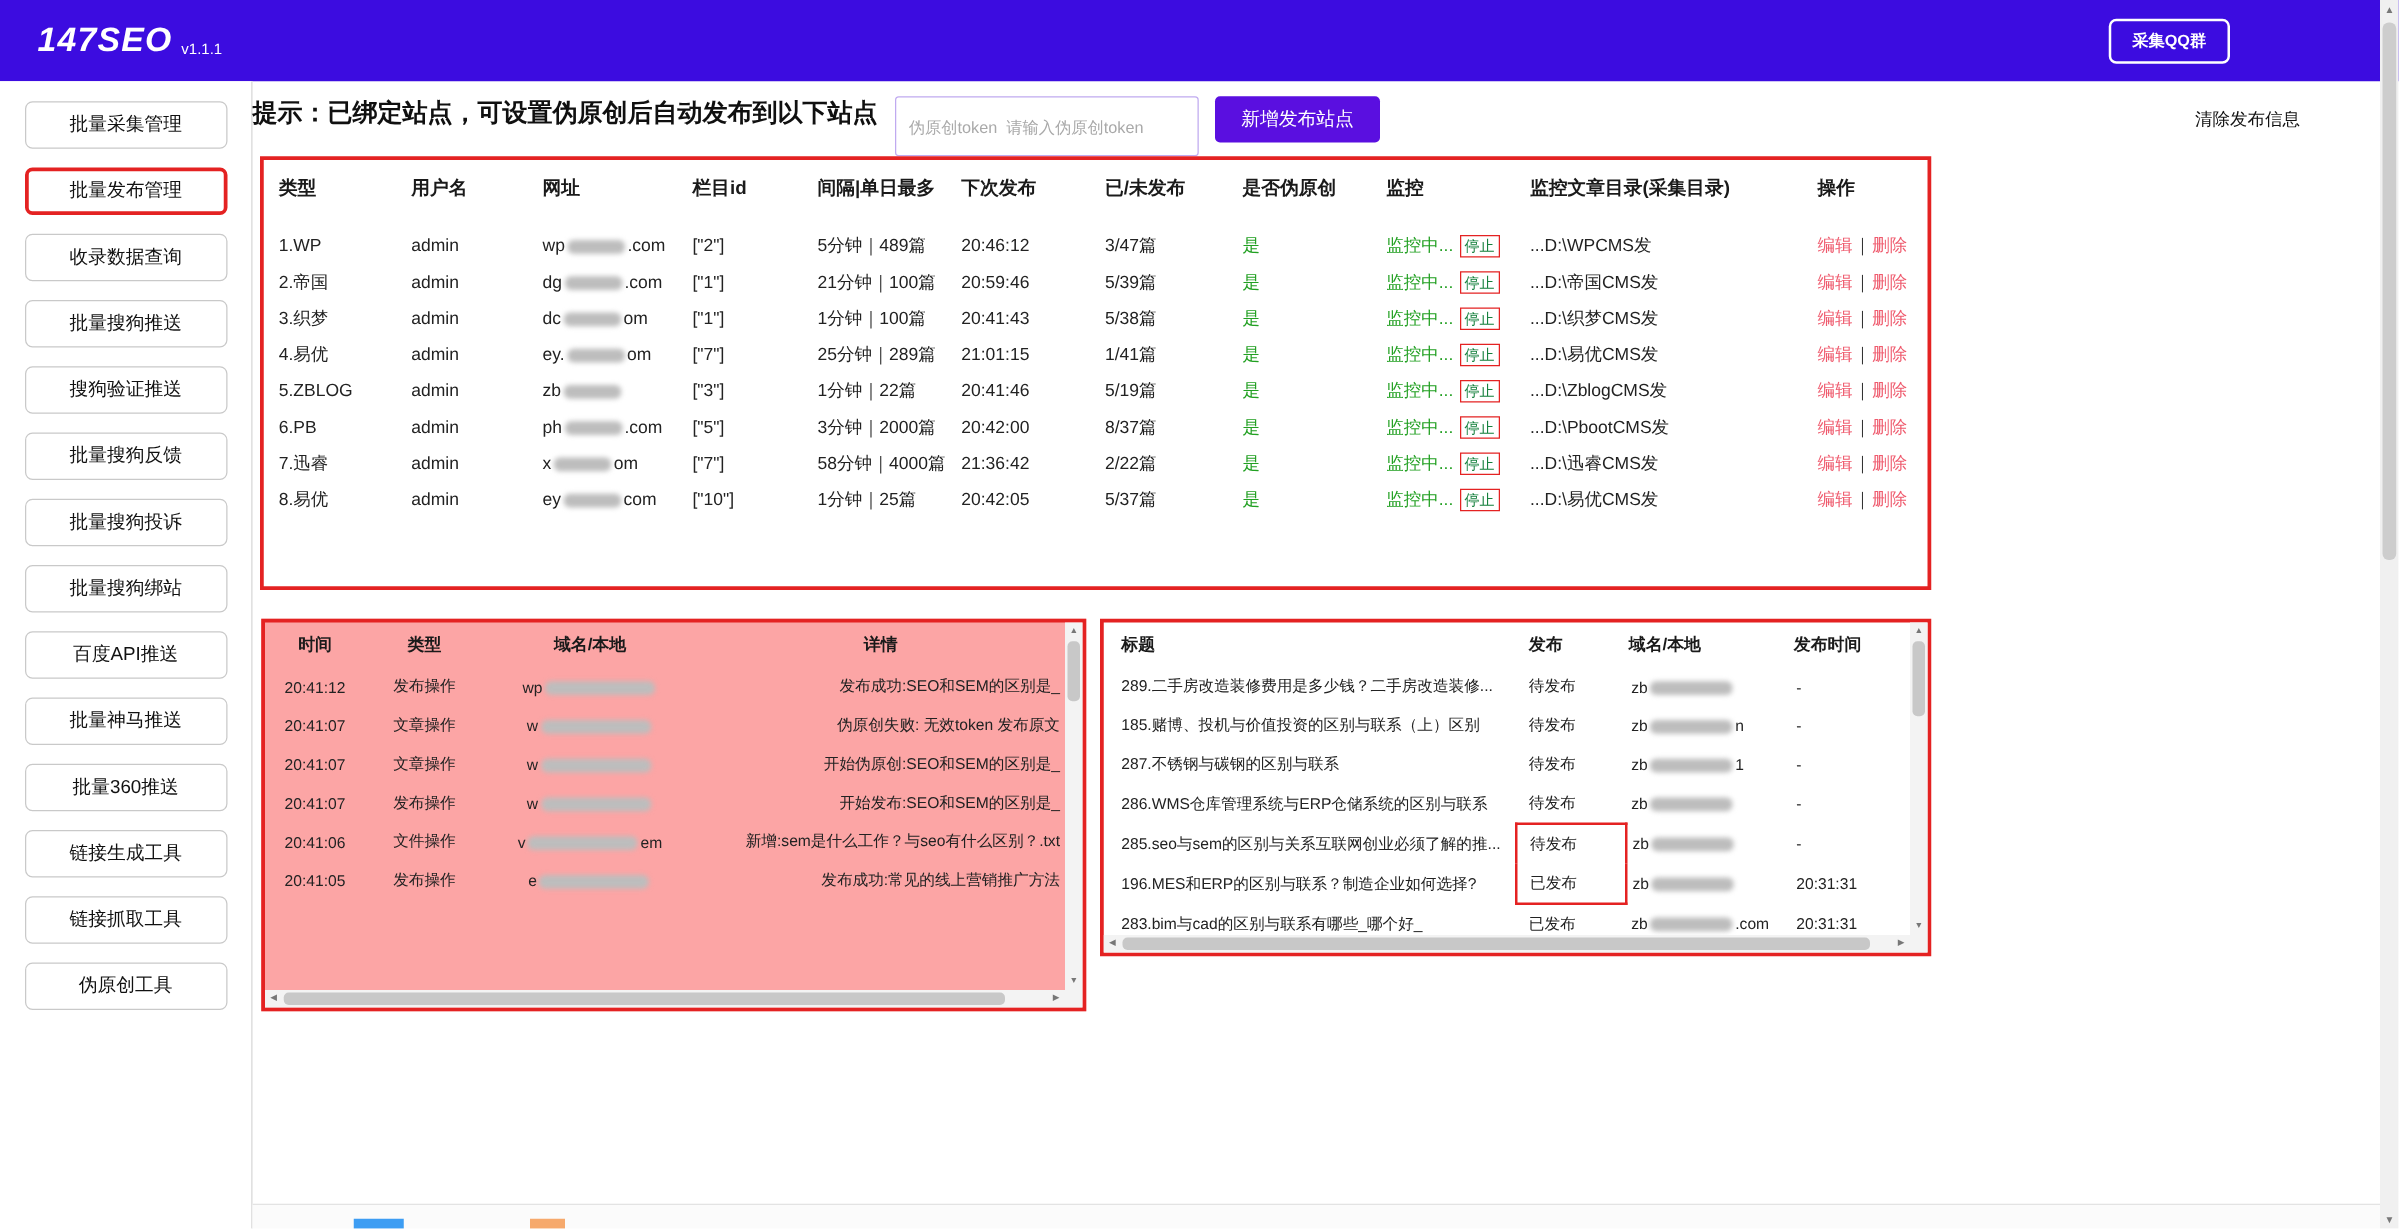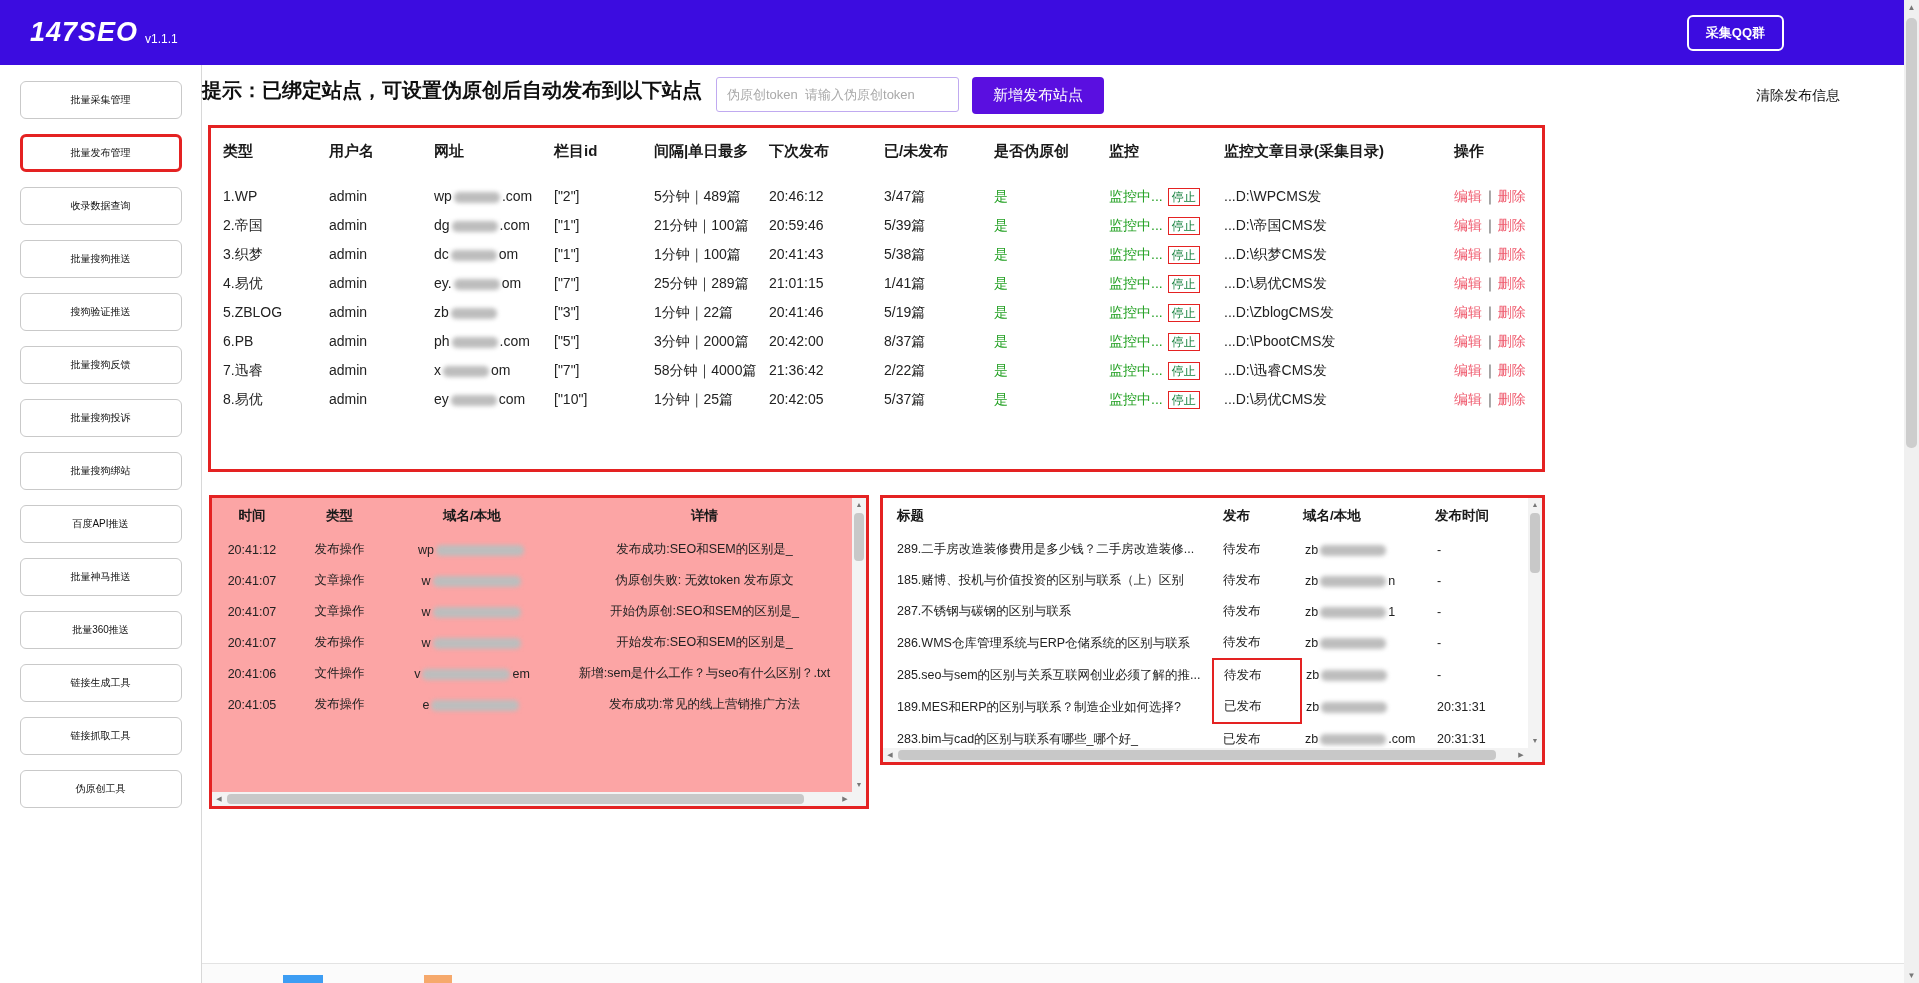--- a/index.html
+++ b/index.html
@@ -8,28 +8,28 @@
   .app { position:relative; width:1919px; height:983px; background:#fff; overflow:hidden; }
 
   
   .topbar { position:absolute; top:0; left:0; width:100%; height:65px; background:#3c0ce0; display:flex; align-items:center; padding:0 30px; }
   .logo { color:#fff; font-size:27px; font-weight:bold; font-style:italic; letter-spacing:1px; }
   .version { color:#fff; font-size:12px; margin:12px 0 0 7px; }
   .qq-btn { margin-left:auto; margin-right:105px; background:transparent; color:#fff; border:2px solid #fff; border-radius:6px; padding:7px 17px; font-size:13px; font-weight:bold; cursor:pointer; font-family:inherit; }
 
   
   .sidebar { position:absolute; top:65px; left:0; width:202px; height:918px; border-right:1px solid #d8d8d8; padding-top:16px; background:#fff; }
-  .side-item { width:162px; height:38px; margin:0 auto 15px; line-height:36px; text-align:center; border:1px solid #c9c9c9; border-radius:6px; font-size:10px; color:#111; background:#fff; cursor:pointer; }
+  .side-item { width:162px; height:38px; margin:0 auto 15px; line-height:36px; text-align:center; border:1px solid #c9c9c9; border-radius:6px; font-size:15px; color:#111; background:#fff; cursor:pointer; }
   .side-item.active { border:3px solid #e42222; line-height:32px; }
 
   
   .main { position:absolute; top:65px; left:202px; width:1702px; height:918px; }
   .notice-row { position:absolute; top:12px; left:0; display:flex; align-items:flex-start; }
   .notice-text { font-size:20px; font-weight:bold; color:#101010; }
-  .token-input { margin-left:14px; width:243px; height:35px; border:1px solid #c0aaf0; border-radius:3px; padding:4px 10px; font-size:13px; color:#333; font-family:inherit; }
+  .token-input { margin-left:14px; width:243px; height:48px; border:1px solid #c0aaf0; border-radius:3px; padding:4px 10px; font-size:13px; color:#333; font-family:inherit; }
   .token-input::placeholder { color:#a9a9a9; }
   .add-site-btn { margin-left:13px; background:#5a0fe0; color:#fff; border:none; border-radius:4px; height:37px; padding:0 21px; font-size:15px; cursor:pointer; font-family:inherit; }
   .clear-link { position:absolute; top:22px; right:64px; font-size:14px; color:#111; cursor:pointer; }
 
   
   .sites-box { position:absolute; top:60px; left:6px; width:1337px; height:347px; border:3px solid #e42222; padding:4px 10px; background:#fff; }
   .sites-table { width:100%; table-layout:fixed; border-collapse:collapse; font-size:14px; color:#222; }
   .sites-table th { text-align:left; font-size:15px; font-weight:bold; color:#1a1a1a; padding:9px 2px 22px 2px; vertical-align:top; line-height:19px; }
   .sites-table td { text-align:left; padding:5px 2px; vertical-align:top; line-height:19px; }
   .green { color:#22a022; }
@@ -40,21 +40,21 @@
   
   .blur { display:inline-block; height:11px; background:#bdbdbd; border-radius:5px; filter:blur(2px); vertical-align:middle; margin:0 2px; }
   .blur-sm { width:46px; } .blur-md { width:66px; } .blur-lg { width:88px; }
 
   
   .log-box { position:absolute; top:430px; left:7px; width:660px; height:314px; border:3px solid #e42222; background:#fca5a5; }
   .articles-box { position:absolute; top:430px; left:678px; width:665px; height:270px; border:3px solid #e42222; background:#fff; }
   .panel-inner { position:absolute; top:0; left:0; right:14px; bottom:14px; overflow:hidden; }
   .log-table, .articles-table { width:100%; table-layout:fixed; border-collapse:collapse; font-size:12.5px; color:#222; }
   .log-table th, .articles-table th { font-size:13.5px; font-weight:bold; color:#1a1a1a; padding:9px 2px; text-align:center; white-space:nowrap; overflow:hidden; }
-  .log-table td, .articles-table td { padding:7px 4px; white-space:nowrap; overflow:hidden; text-align:center; }
+  .log-table td, .articles-table td { padding:7px 4px; white-space:nowrap; overflow:hidden; text-align:right; }
   .log-table td.c { text-align:center; }
   .log-table td:nth-child(3) { text-align:center; }
   .articles-table th, .articles-table td { text-align:left; }
   .articles-table th:first-child, .articles-table td:first-child { padding-left:14px; }
   .articles-table th:nth-child(2), .articles-table td:nth-child(2) { padding-left:10px; }
   td.hl-top { border:2px solid #e42222; border-bottom:none; }
   td.hl-bottom { border:2px solid #e42222; border-top:none; }
 
   
   .vsb { position:absolute; top:0; right:0; bottom:14px; width:14px; background:#f3f3f3; }
@@ -365,21 +365,21 @@
                 <td>zb<span class="blur blur-md"></span></td>
                 <td>-</td>
               </tr>
               <tr>
                 <td>285.seo与sem的区别与关系互联网创业必须了解的推...</td>
                 <td class="status hl-top">待发布</td>
                 <td>zb<span class="blur blur-md"></span></td>
                 <td>-</td>
               </tr>
               <tr>
-                <td>189.MES和ERP的区别与联系？制造企业如何选择?</td>
+                <td>196.MES和ERP的区别与联系？制造企业如何选择?</td>
                 <td class="status hl-bottom">已发布</td>
                 <td>zb<span class="blur blur-md"></span></td>
                 <td>20:31:31</td>
               </tr>
               <tr>
                 <td>283.bim与cad的区别与联系有哪些_哪个好_</td>
                 <td class="status">已发布</td>
                 <td>zb<span class="blur blur-md"></span>.com</td>
                 <td>20:31:31</td>
               </tr>

